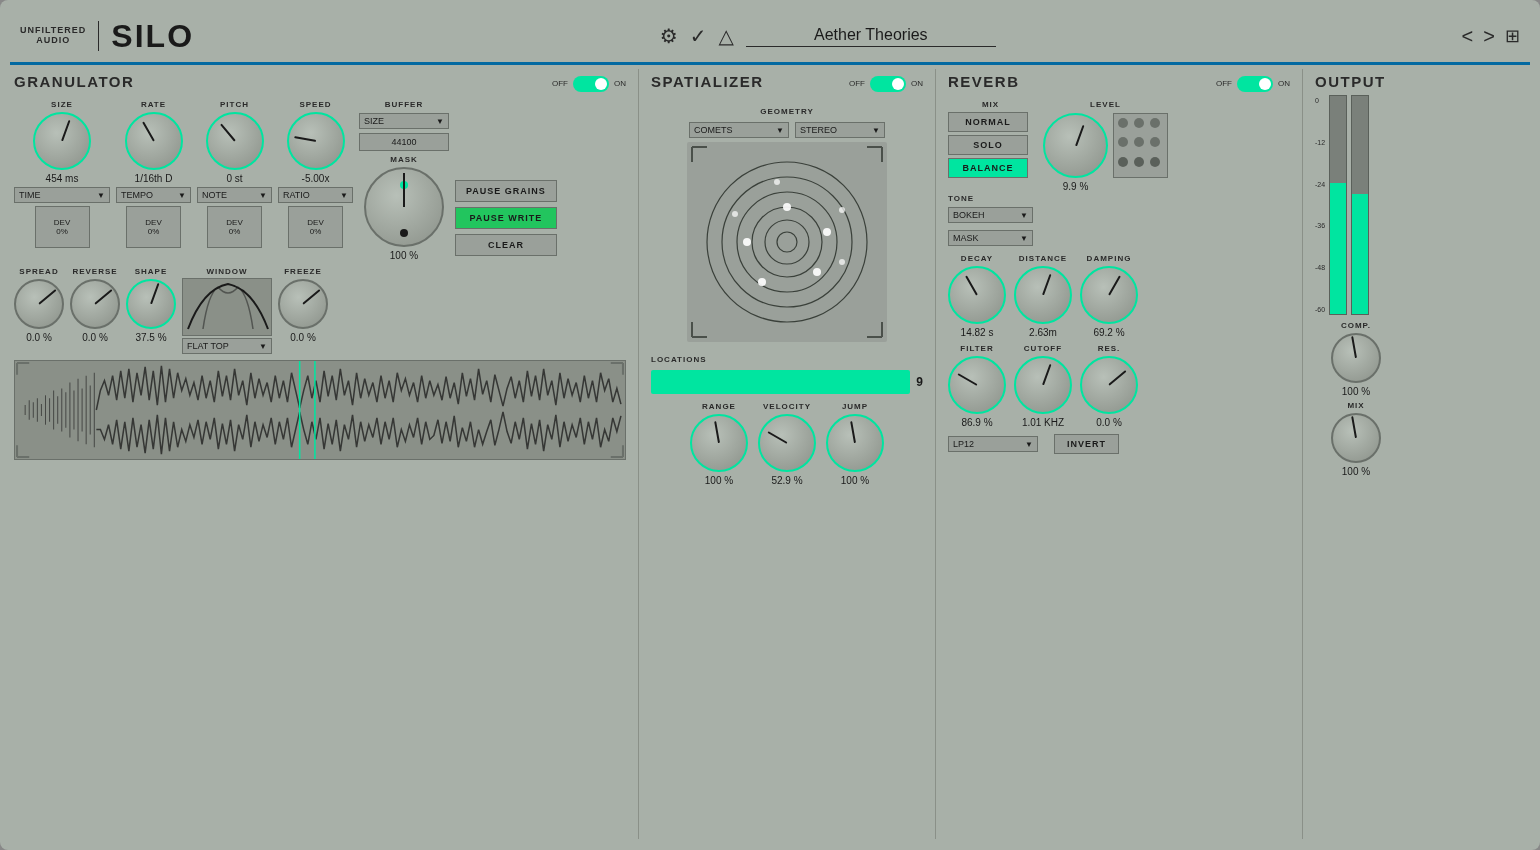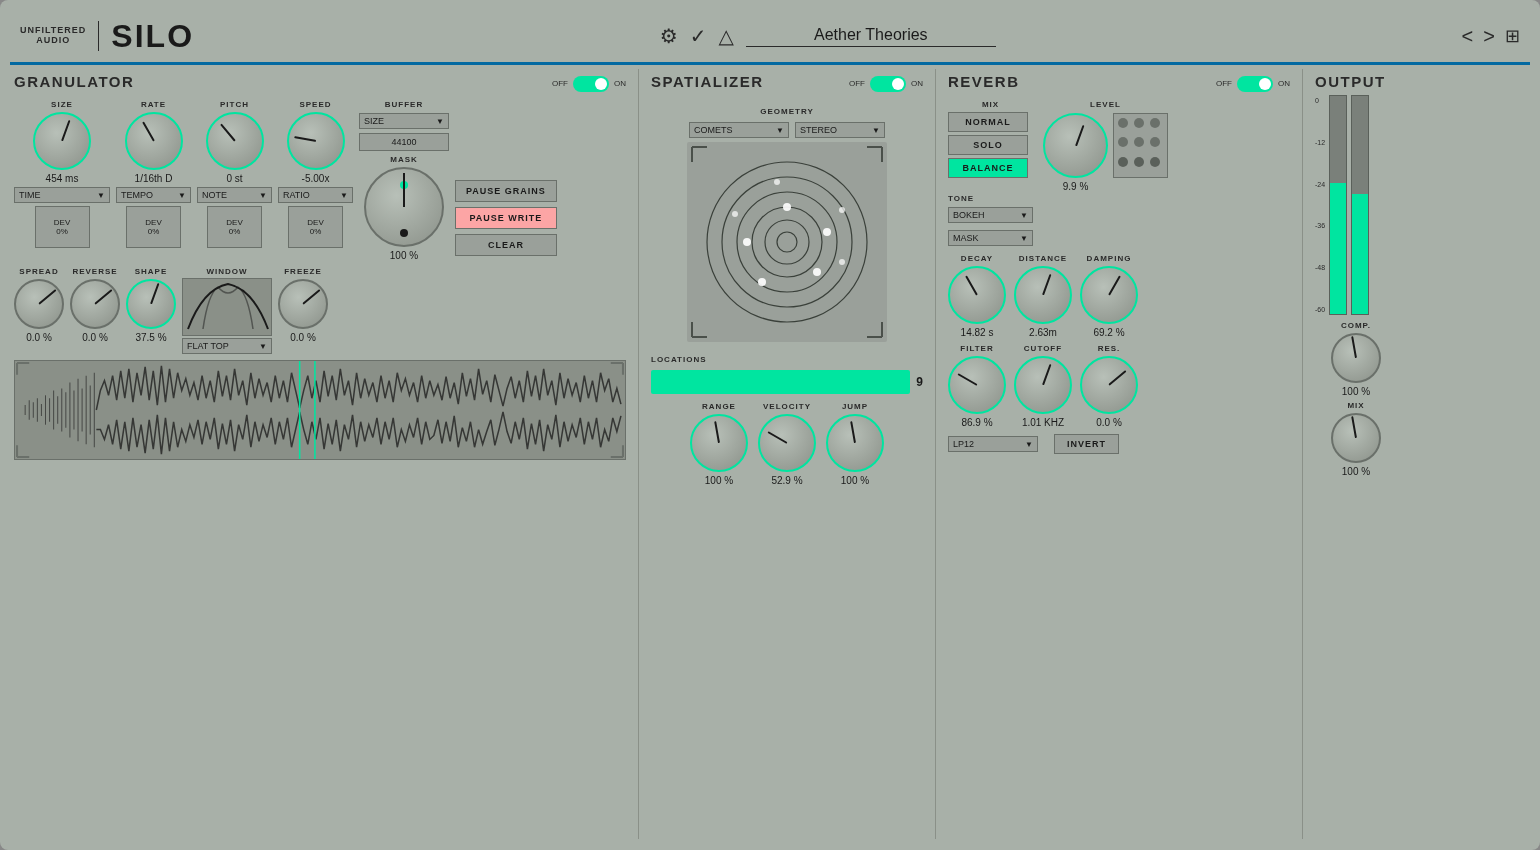--- a/index.html
+++ b/index.html
@@ -283,21 +283,21 @@
       border: 1px solid #6a706a;
       color: #1a1a1a;
       font-size: 9px;
       font-weight: bold;
       padding: 5px 10px;
       cursor: pointer;
       text-align: center;
       letter-spacing: 1px;
     }
     .btn-active {
-      background: #fca5a5;
+      background: #22c55e;
       color: #1a1a1a;
     }
     
     .waveform-container {
       border: 1.5px solid #6a706a;
       height: 100px;
       background: #8a9088;
       position: relative;
       overflow: hidden;
       margin-top: 6px;

